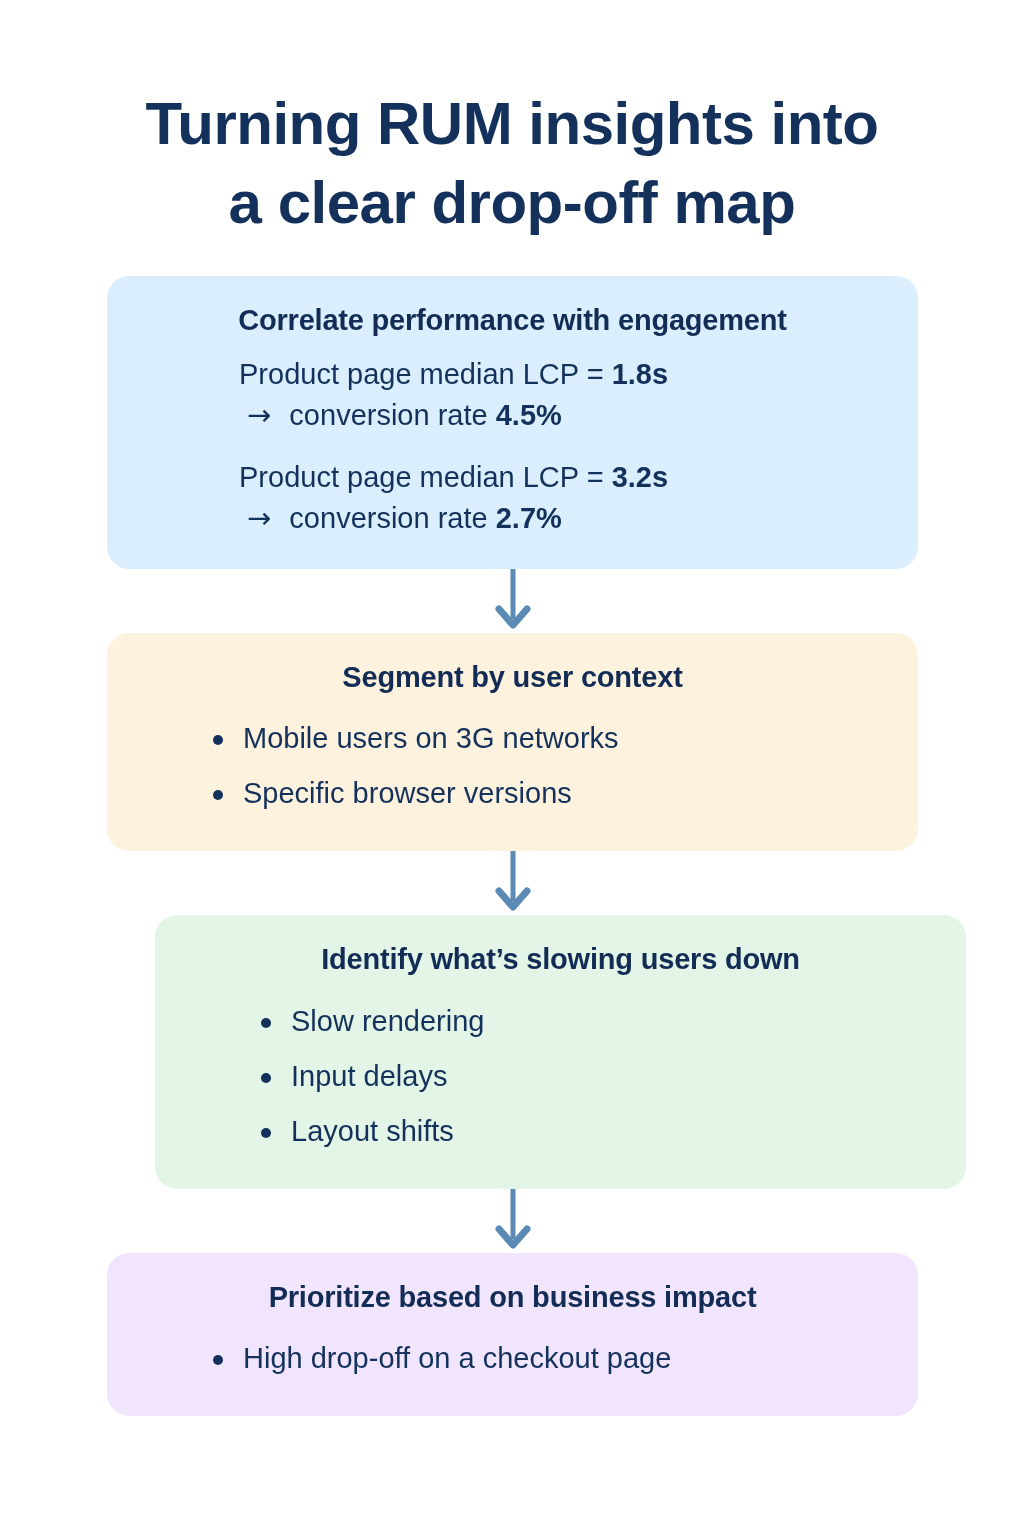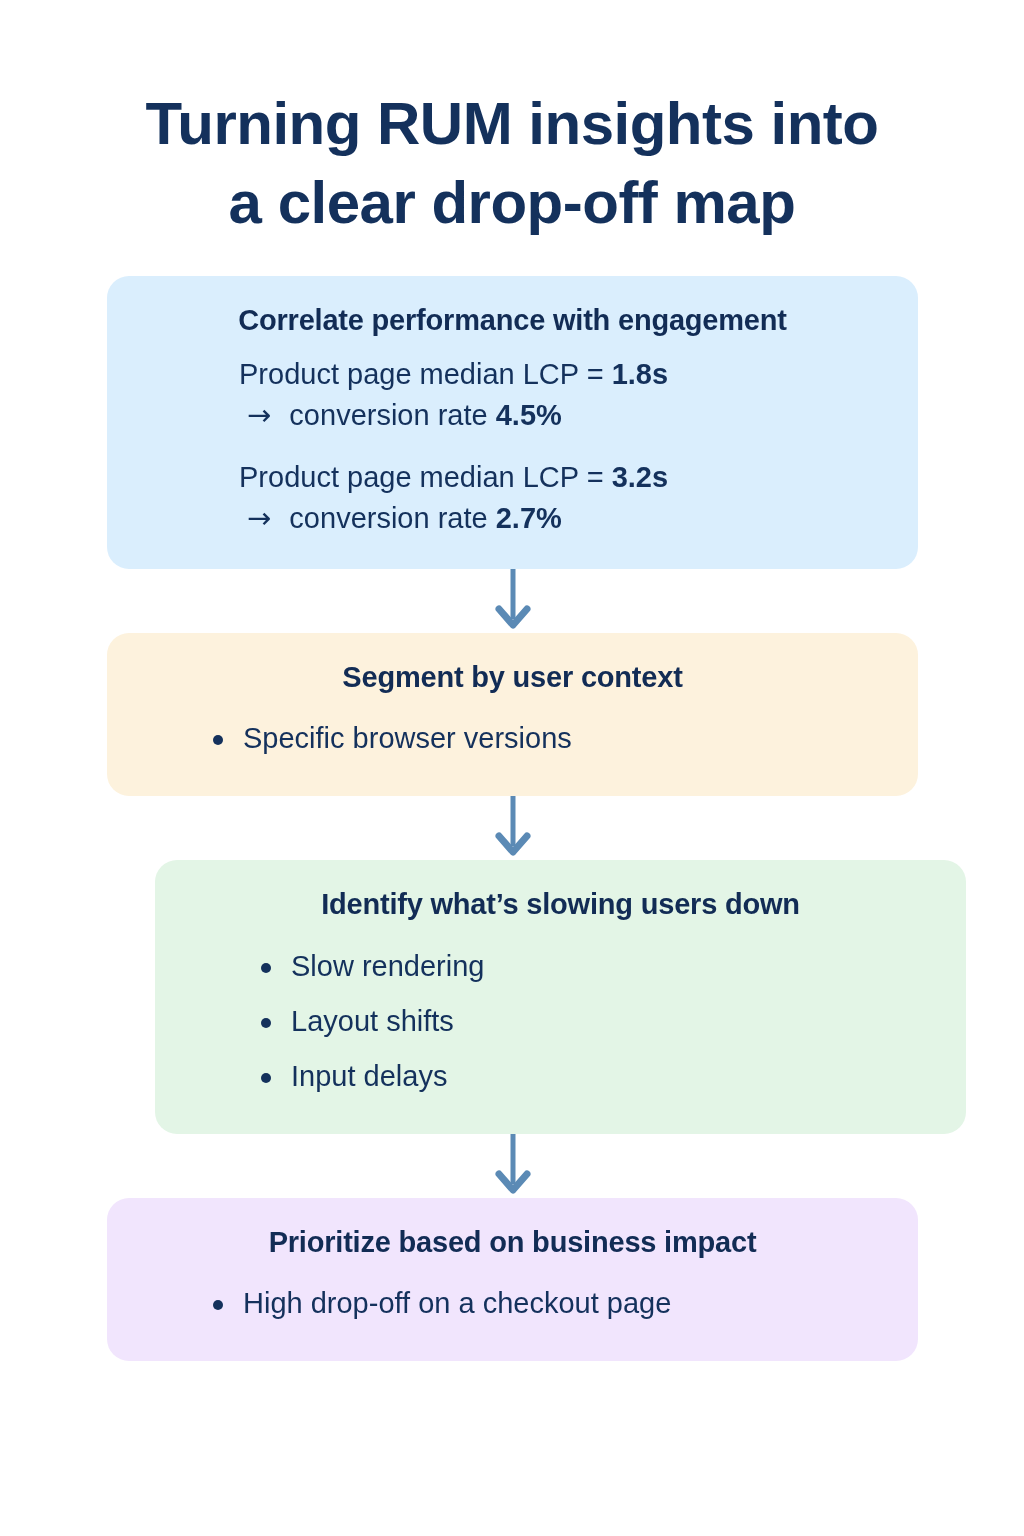--- a/index.html
+++ b/index.html
@@ -155,37 +155,38 @@
     <div class="connector">
       <svg width="40" height="64" viewBox="0 0 40 64">
         <line x1="20" y1="0" x2="20" y2="50" stroke="#5b8ab5" stroke-width="5"></line>
         <path d="M6 40 L20 56 L34 40" fill="none" stroke="#5b8ab5" stroke-width="7" stroke-linecap="round" stroke-linejoin="round"></path>
       </svg>
     </div>
 
     <section class="card cream">
       <div class="card-title">Segment by user context</div>
       <ul class="bullets">
+        <li>Mobile users on 3G networks</li>
         <li>Specific browser versions</li>
       </ul>
     </section>
 
     <div class="connector">
       <svg width="40" height="64" viewBox="0 0 40 64">
         <line x1="20" y1="0" x2="20" y2="50" stroke="#5b8ab5" stroke-width="5"></line>
         <path d="M6 40 L20 56 L34 40" fill="none" stroke="#5b8ab5" stroke-width="7" stroke-linecap="round" stroke-linejoin="round"></path>
       </svg>
     </div>
 
     <section class="card mint">
       <div class="card-title">Identify what’s slowing users down</div>
       <ul class="bullets">
         <li>Slow rendering</li>
+        <li>Input delays</li>
         <li>Layout shifts</li>
-        <li>Input delays</li>
       </ul>
     </section>
 
     <div class="connector">
       <svg width="40" height="64" viewBox="0 0 40 64">
         <line x1="20" y1="0" x2="20" y2="50" stroke="#5b8ab5" stroke-width="5"></line>
         <path d="M6 40 L20 56 L34 40" fill="none" stroke="#5b8ab5" stroke-width="7" stroke-linecap="round" stroke-linejoin="round"></path>
       </svg>
     </div>
 

